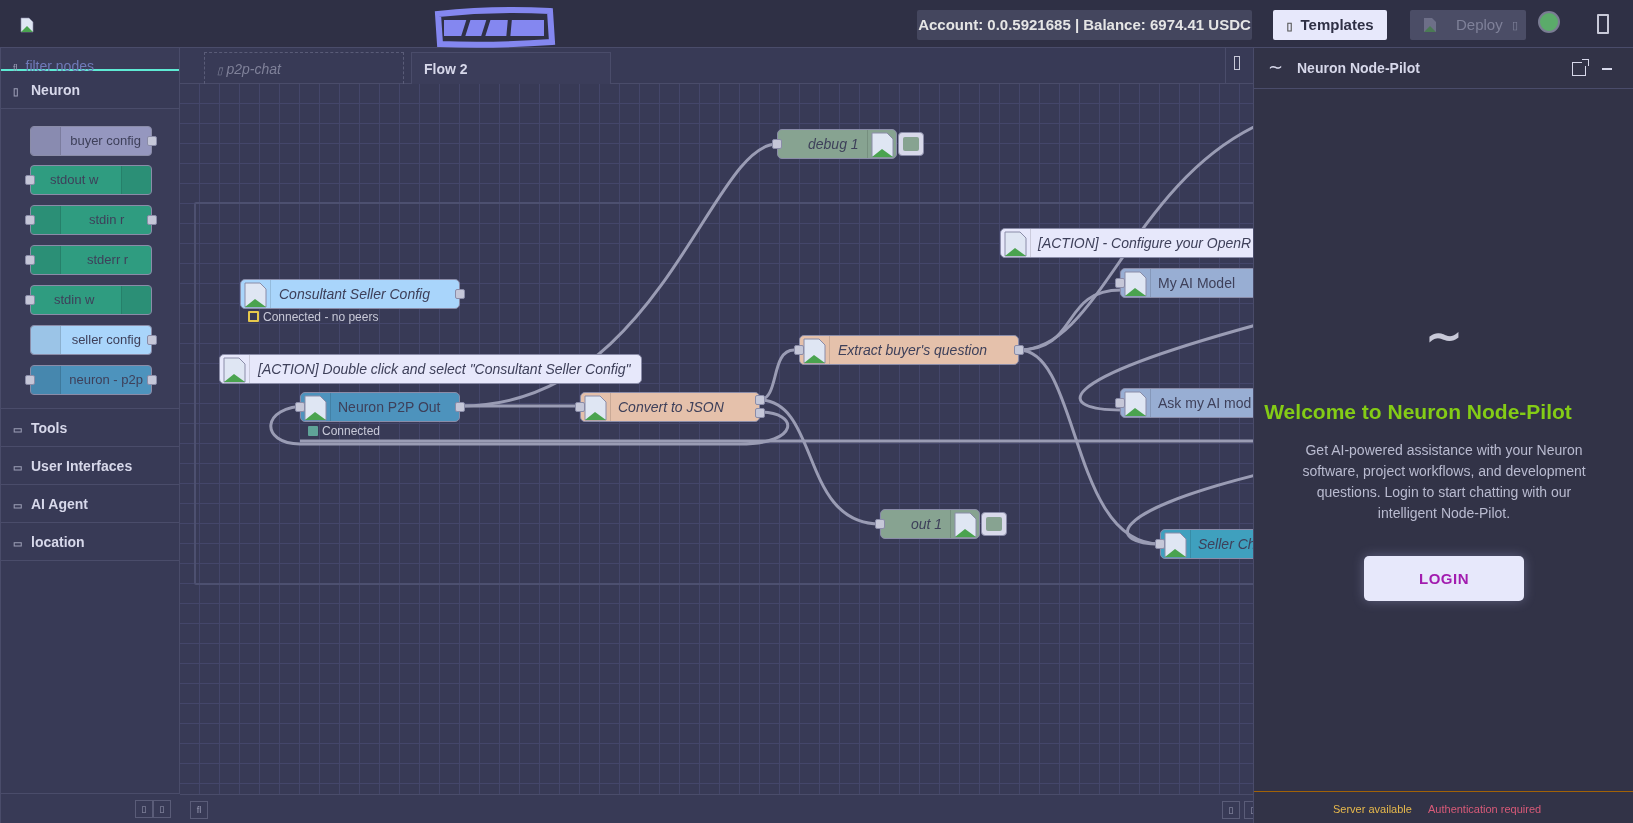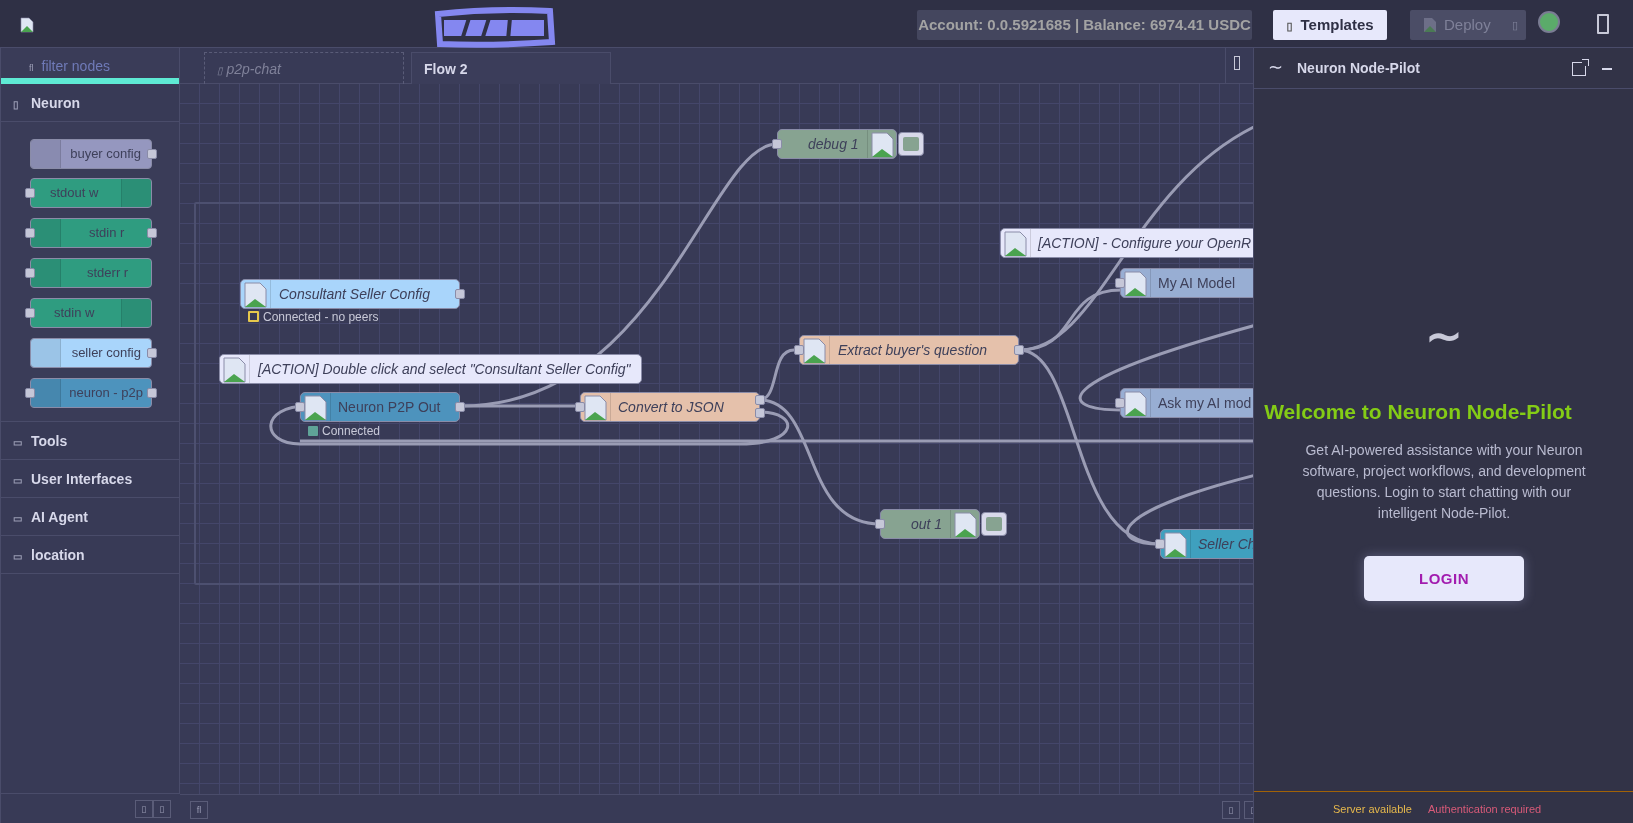--- a/index.html
+++ b/index.html
@@ -1,31 +1,31 @@
 <!DOCTYPE html>
 <html><head>
 <meta charset="utf-8">
 <style>
   * { box-sizing: border-box; margin: 0; padding: 0; }
   html, body { width: 1633px; height: 823px; overflow: hidden; background: #2f3045; font-family: "Liberation Sans", sans-serif; }
   .header { position: absolute; left: 0; top: 0; width: 1633px; height: 48px; background: #2f3045; border-bottom: 1px solid #4a4c6a; }
   .logo-img { position: absolute; left: 19px; top: 17px; width: 16px; height: 16px; }
   .logo-scribble { position: absolute; left: 434px; top: 6px; width: 122px; height: 42px; }
-  .account { position: absolute; left: 917px; top: 10px; width: 335px; height: 30px; background: #44465e; border-radius: 2px; color: #a3a3a3; font-size: 15px; font-weight: bold; line-height: 30px; text-align: center; }
+  .account { position: absolute; left: 917px; top: 10px; width: 335px; height: 30px; background: #44465e; border-radius: 2px; color: #e5e5e5; font-size: 15px; font-weight: bold; line-height: 30px; text-align: center; }
   .templates-btn { position: absolute; left: 1273px; top: 10px; width: 114px; height: 30px; background: #e7e8fb; border-radius: 2px; color: #2f3045; font-size: 15px; font-weight: bold; line-height: 30px; text-align: center; }
   .templates-btn .ic { font-size: 11px; margin-right: 8px; color: #555; }
   .deploy-btn { position: absolute; left: 1410px; top: 10px; width: 116px; height: 30px; background: #4b4d66; border-radius: 2px; color: #7f8199; font-size: 15px; line-height: 30px; }
   .deploy-btn .dimg { position: absolute; left: 12px; top: 7px; width: 16px; height: 16px; }
-  .deploy-btn .dlabel { position: absolute; left: 34px; }
+  .deploy-btn .dlabel { position: absolute; left: 46px; }
   .deploy-btn .dcaret { position: absolute; right: 8px; top: 0; font-size: 11px; }
   .status-dot { position: absolute; left: 1538px; top: 11px; width: 22px; height: 22px; border-radius: 50%; background: #5bab6a; border: 2px solid #7a7c93; }
   .menu-btn { position: absolute; left: 1597px; top: 14px; width: 12px; height: 20px; border: 2px solid #c8c9d8; border-radius: 1px; }
 
   .palette { position: absolute; left: 0; top: 48px; width: 180px; height: 775px; background: #383a56; border-right: 1px solid #4a4c6a; border-left: 1px solid #4a4c6a; }
-  .filter { height: 36px; border-bottom: 6px solid #5eead4; color: #6f7ab8; font-size: 14px; line-height: 36px; padding-left: 28px; background: #3a3c58; }
+  .filter { height: 23px; border-bottom: 2px solid #5eead4; color: #6f7ab8; font-size: 14px; line-height: 36px; padding-left: 12px; background: #3a3c58; }
   .filter .fi { font-size: 9px; color: #9b9db5; margin-right: 8px; }
   .cat-header { height: 38px; line-height: 38px; color: #d7d8ea; font-size: 14px; font-weight: bold; padding-left: 12px; border-bottom: 1px solid #4a4c6a; background: #383a56; }
   .cat-header .ci { display: inline-block; width: 18px; font-size: 10px; color: #9b9db5; }
   .cat-body { height: 300px; background: #3a3c58; border-bottom: 1px solid #4a4c6a; position: relative; }
   .pnode { position: absolute; left: 29px; width: 122px; height: 30px; border: 1px solid #8a8ca8; border-radius: 4px; font-size: 13px; color: #3e405a; line-height: 28px; }
   .pnode .ib { position: absolute; top: 0; width: 30px; height: 28px; background: rgba(0,0,0,0.08); }
   .pnode .port { position: absolute; top: 9px; width: 10px; height: 10px; background: #c5c7d8; border: 1px solid #8a8ca8; border-radius: 2px; }
   .palette-foot { position: absolute; left: 0; bottom: 0; width: 179px; height: 30px; border-top: 1px solid #4a4c6a; background: #383a56; }
   .sbtn { position: absolute; top: 6px; width: 18px; height: 18px; border: 1px solid #5a5c78; color: #9b9db5; font-size: 9px; line-height: 16px; text-align: center; }
 

